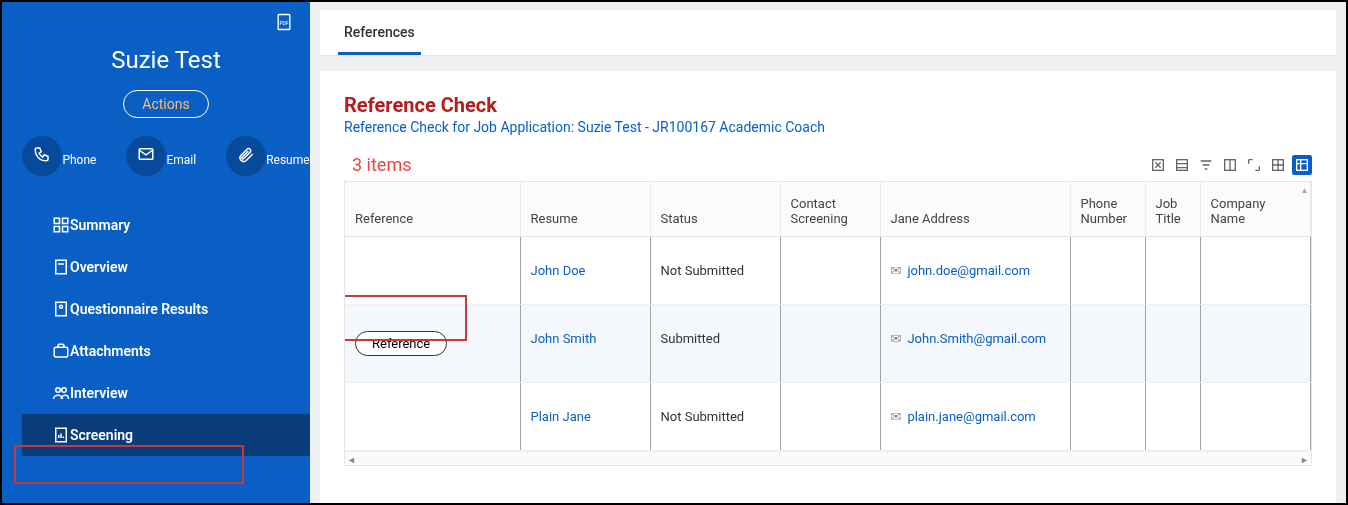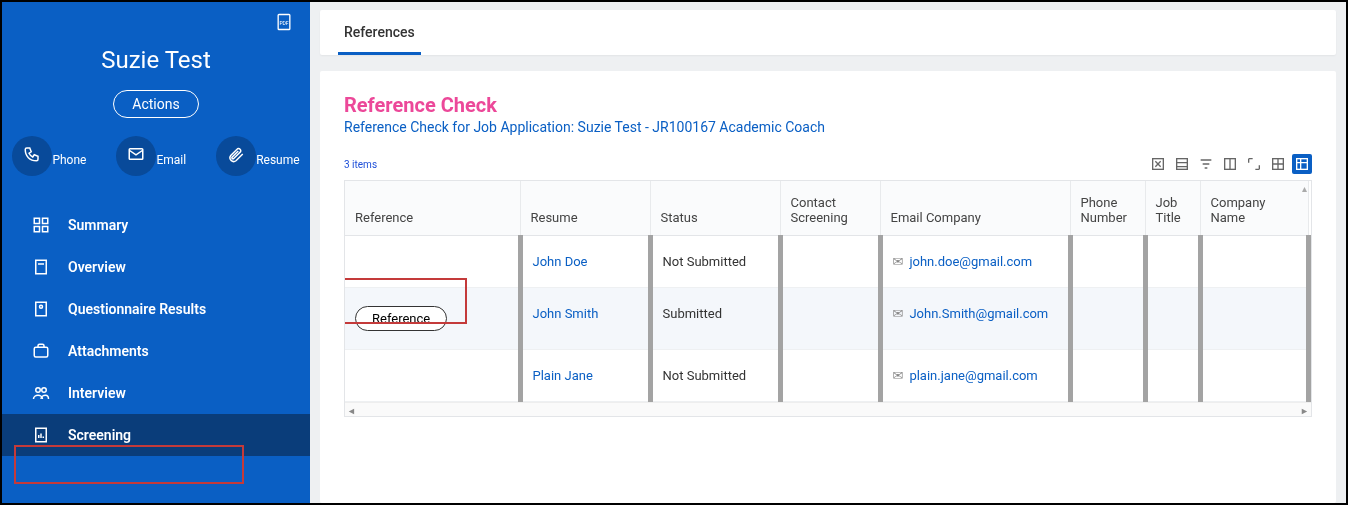--- a/index.html
+++ b/index.html
@@ -1,53 +1,53 @@
 <!DOCTYPE html>
 <html><head>
 <meta charset="utf-8">
 <style>
 * { box-sizing: border-box; margin: 0; padding: 0; font-family: -apple-system, "Segoe UI", Roboto, Arial, sans-serif; }
 html, body { width: 1348px; height: 505px; overflow: hidden; }
 .frame { width: 1348px; height: 505px; border: 2px solid #000; display: flex; background: #f4f4f4; position: relative; }
 
 
-.sidebar { width: 308px; background: #0a5fc4; color: #fff; display: flex; flex-direction: column; position: relative; }
+.sidebar { width: 308px; background: #0a5fc4; color: #fff; display: flex; flex-direction: column; position: relative; padding-left: 20px; }
 .pdf-icon { position: absolute; top: 10px; right: 16px; cursor: pointer; }
 .candidate-name { font-size: 24px; font-weight: 400; text-align: center; margin-top: 44px; }
 .job-for { font-size: 14px; text-align: center; margin-top: 14px; }
-.actions-btn { margin: 16px auto 0; display: block; border: 1px solid #fff; background: transparent; color: #ffffff; font-size: 14px; padding: 5px 18px; border-radius: 16px; cursor: pointer; }
+.actions-btn { margin: 16px auto 0; display: block; border: 1px solid #fff; background: transparent; color: #fdba74; font-size: 14px; padding: 5px 18px; border-radius: 16px; cursor: pointer; }
 .contact-row { display: flex; justify-content: center; gap: 30px; margin-top: 18px; }
 .contact-item { display: flex; flex-direction: row; align-items: center; cursor: pointer; }
 .contact-circle { width: 40px; height: 40px; border-radius: 50%; background: #084a9a; display: flex; align-items: center; justify-content: center; }
 .contact-label { font-size: 12px; margin-top: 8px; }
 .nav { margin-top: 28px; display: flex; flex-direction: column; }
-.nav-item { display: flex; align-items: center; gap: 18px; padding: 12px 30px; cursor: pointer; font-size: 14px; font-weight: 600; }
+.nav-item { display: flex; align-items: center; padding: 12px 30px; cursor: pointer; font-size: 14px; font-weight: 600; }
 .nav-item.active { background: #0a3d7a; }
 .nav-icon { width: 18px; height: 18px; flex-shrink: 0; display: flex; align-items: center; justify-content: center; }
 
 .red-highlight-sidebar { position: absolute; left: 12px; top: 443px; width: 230px; height: 39px; border: 2px solid #c43a3a; pointer-events: none; }
 
 
 .main { flex: 1; background: #eef0f2; display: flex; flex-direction: column; position: relative; }
 .tabs-bar { background: #fff; padding: 0 18px; margin: 8px 10px 0; border-radius: 2px; box-shadow: 0 1px 2px rgba(0,0,0,.05); }
 .tab { display: inline-block; padding: 14px 6px 12px; font-size: 14px; color: #333; border-bottom: 3px solid #0a5fc4; font-weight: 500; cursor: pointer; }
 
 .panel { background: #fff; margin: 16px 10px 0; padding: 22px 24px 10px; border-radius: 2px; flex: 1; overflow: hidden; position: relative; }
-.panel-title { font-size: 20px; font-weight: 700; color: #ec4899; }
+.panel-title { font-size: 20px; font-weight: 700; color: #b91c1c; }
 .panel-link { color: #0a5fc4; font-size: 14px; display: inline-block; cursor: pointer; }
 .items-row { display: flex; align-items: center; justify-content: space-between; margin-top: 18px; }
-.items-count { font-size: 10px; color: #1d4ed8; }
+.items-count { font-size: 18px; color: #ef4444; margin-left: 8px; }
 .toolbar { display: flex; gap: 4px; align-items: center; }
 .tool { width: 20px; height: 20px; display: flex; align-items: center; justify-content: center; color: #666; cursor: pointer; }
 .tool.active { background: #0a5fc4; color: #fff; border-radius: 2px; }
 
 .table-wrap { margin-top: 6px; border: 1px solid #e3e5e8; overflow-x: auto; }
 table { border-collapse: collapse; width: 100%; min-width: 920px; font-size: 13px; }
 th { text-align: left; font-weight: 400; color: #444; padding: 10px 10px 10px 10px; border-right: 1px solid #e8eaec; border-bottom: 1px solid #e3e5e8; background: #fafbfc; vertical-align: bottom; height: 54px; }
-td { padding: 18px 10px; border-right: 5px solid #a3a3a3; border-bottom: 1px solid #eef0f2; vertical-align: top; color: #333; }
+td { padding: 26px 10px; border-right: 1px solid #a3a3a3; border-bottom: 1px solid #eef0f2; vertical-align: top; color: #333; }
 tr.hovered td { background: #f4f7fb; }
 .link-cell { color: #0a5fc4; cursor: pointer; }
 .email-cell { color: #0a5fc4; cursor: pointer; white-space: nowrap; }
 .mail-icon { margin-right: 6px; color: #888; }
 .ref-btn { border: 1px solid #333; background: #fff; border-radius: 14px; padding: 4px 16px; font-size: 13px; cursor: pointer; }
 .scroll-hint { height: 14px; background: #fafafa; border-top: 1px solid #eee; position: relative; }
 .scroll-hint .thumb-l { position: absolute; left: 2px; top: 3px; font-size: 9px; color: #888; }
 .scroll-hint .thumb-r { position: absolute; right: 2px; top: 3px; font-size: 9px; color: #888; }
 
 .red-highlight-ref { position: absolute; border: 2px solid #c43a3a; pointer-events: none; }
@@ -242,21 +242,21 @@
               <col style="width:75px">
               <col style="width:55px">
               <col>
           </colgroup>
           <thead>
             <tr>
               <th>Reference</th>
               <th>Resume</th>
               <th>Status</th>
               <th>Contact Screening</th>
-              <th>Email Company</th>
+              <th>Jane Address</th>
               <th>Phone Number</th>
               <th>Job Title</th>
               <th>Company Name</th>
             </tr>
           </thead>
           <tbody>
             <tr>
               <td></td>
               <td class="link-cell">John Doe</td>
               <td>Not Submitted</td>

